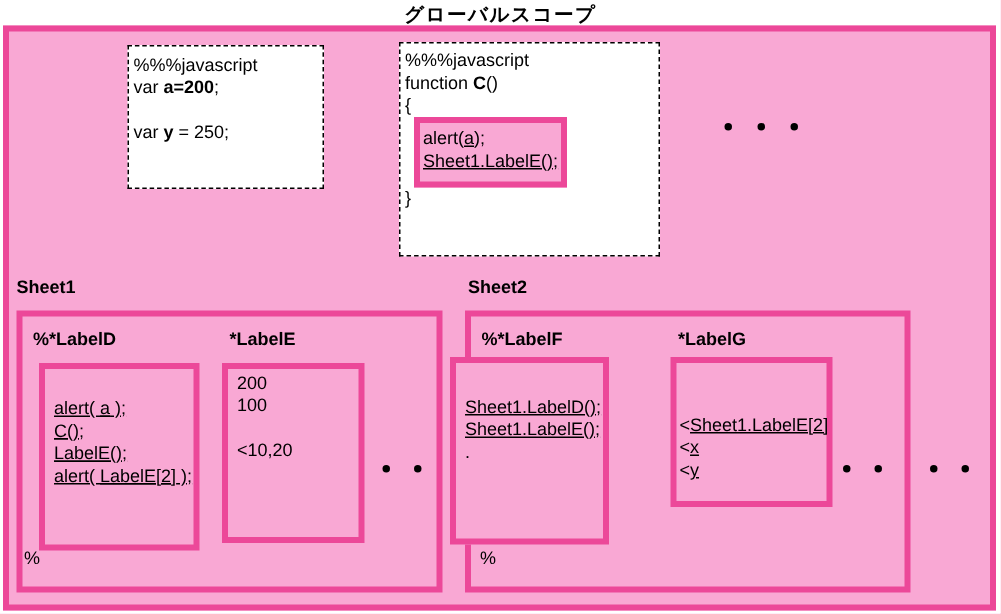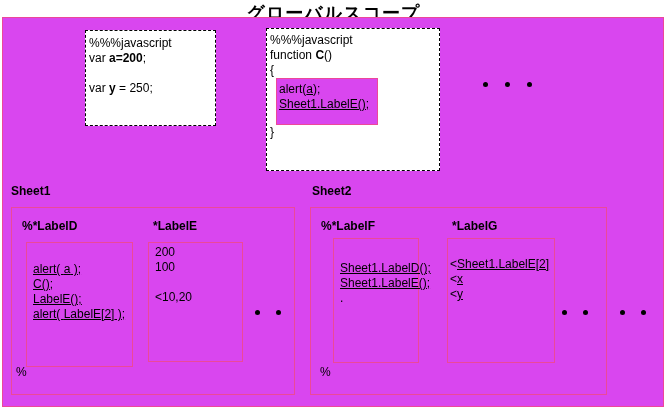--- a/index.html
+++ b/index.html
@@ -2,50 +2,50 @@
 <html><head>
 <meta charset="utf-8">
 <style>
   html,body{margin:0;padding:0;background:#fff;}
   #stage{
     position:relative;width:667px;height:409px;background:#ffffff;
     font-family:"Liberation Sans","DejaVu Sans",sans-serif;
     font-size:12px;color:#000;overflow:hidden;
   }
   .abs{position:absolute;}
-  .solid{border:1px solid #ec4899;box-sizing:border-box;background:#d946ef;}
+  .solid{border:4px solid #ec4899;box-sizing:border-box;background:#f9a8d4;}
   .dashed{border:1px dashed #000;box-sizing:border-box;background:#fff;}
   .line{height:15px;line-height:15px;white-space:pre;}
   .b{font-weight:bold;}
   .u{text-decoration:underline;}
   .hdr{font-weight:bold;white-space:pre;}
-  .page-title{top:1px;left:0;width:667px;text-align:center;font-weight:bold;font-size:18px;letter-spacing:1px;}
+  .page-title{top:1px;left:0;width:667px;text-align:center;font-weight:bold;font-size:13px;letter-spacing:1px;}
   .dotrow{display:flex;}
   .dot{width:5px;height:5px;border-radius:50%;background:#000;}
   .gap17{gap:17px;} .gap16{gap:16px;}
   
   #outer-box{left:2px;top:17px;width:662px;height:390px;}
   #script1{left:85px;top:30px;width:131px;height:96px;padding:5px 2px 0 3px;}
   #script2{left:266px;top:28px;width:174px;height:143px;padding:4px 2px 0 3px;}
   #func-body{width:102px;height:47px;margin-left:6px;padding:3px 2px 0 2px;}
   #dots-global{left:483px;top:82px;}
   #sheet1-title{left:11px;top:184px;}
   #sheet1-box{left:11px;top:207px;width:284px;height:188px;}
   #label-d-hdr{left:22px;top:219px;}
   #label-d-box{left:26px;top:242px;width:107px;height:125px;padding:19px 2px 0 6px;text-decoration:underline;}
   #label-e-hdr{left:153px;top:219px;}
   #label-e-box{left:148px;top:242px;width:95px;height:120px;padding:2px 2px 0 6px;}
   #dots-sheet1{left:255px;top:310px;}
   #pct-sheet1{left:16px;top:365px;}
   #sheet2-title{left:312px;top:184px;}
   #sheet2-box{left:310px;top:207px;width:297px;height:188px;}
   #label-f-hdr{left:321px;top:219px;}
-  #label-f-box{left:333px;top:238px;width:86px;height:125px;padding:22px 2px 0 6px;}
+  #label-f-box{left:300px;top:238px;width:106px;height:125px;padding:22px 2px 0 6px;}
   #label-g-hdr{left:452px;top:219px;}
-  #label-g-box{left:447px;top:238px;width:108px;height:125px;padding:18px 2px 0 2px;}
+  #label-g-box{left:447px;top:238px;width:108px;height:100px;padding:34px 2px 0 2px;}
   #dots-sheet2{left:562px;top:310px;}
   #dots-outside{left:620px;top:310px;}
   #pct-sheet2{left:320px;top:365px;}
 </style>
 </head>
 <body>
 
 <div id="stage">
 
   <div class="abs page-title">グローバルスコープ</div>

